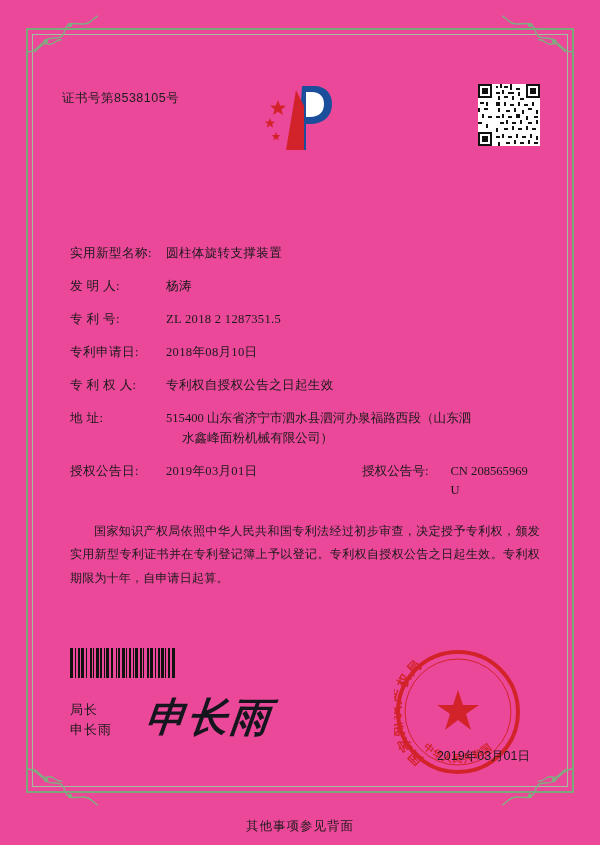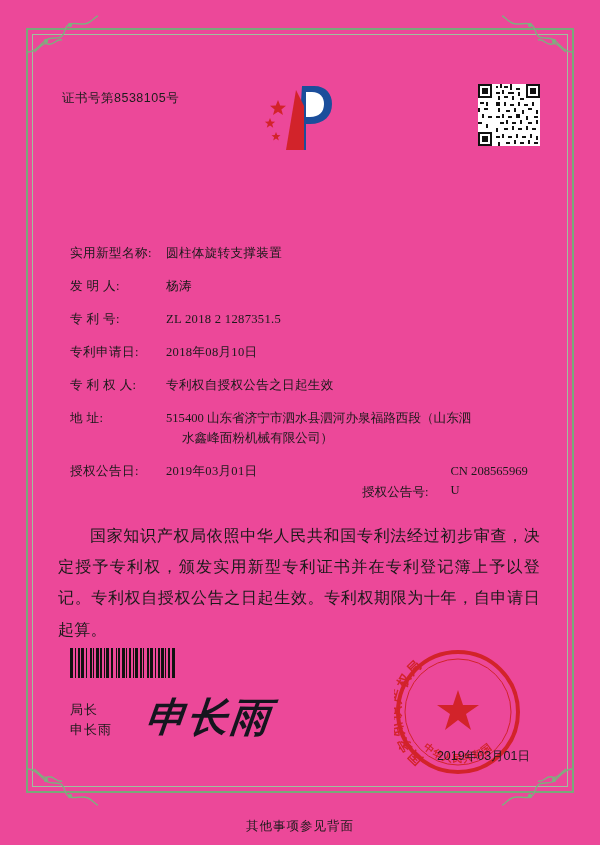--- a/index.html
+++ b/index.html
@@ -122,39 +122,38 @@
     letter-spacing: 0.3px;
   }
   .frow.two .fvalue {
     flex: 0 0 auto;
     min-width: 196px;
   }
   .frow.two .flabel2 {
     flex: 0 0 auto;
     margin-right: 6px;
     white-space: nowrap;
-    margin-top: 21px;
   }
   .frow.two .fvalue2 {
     flex: 1 1 auto;
     margin-left: 16px;
   }
   .addr-wrap {
     flex: 1 1 auto;
   }
   .addr-line2 {
     margin-left: 16px;
   }
 
   
   .para {
     position: absolute;
-    left: 58px;
+    left: 70px;
     right: 60px;
-    font-size: 16px;
+    font-size: 12px;
     line-height: 1.95;
     text-align: justify;
     letter-spacing: 0.2px;
   }
   .para p { margin: 0 0 6px 0; text-indent: 2em; }
   #para-block { top: 520px; }
 
   
   .barcode {
     position: absolute;

